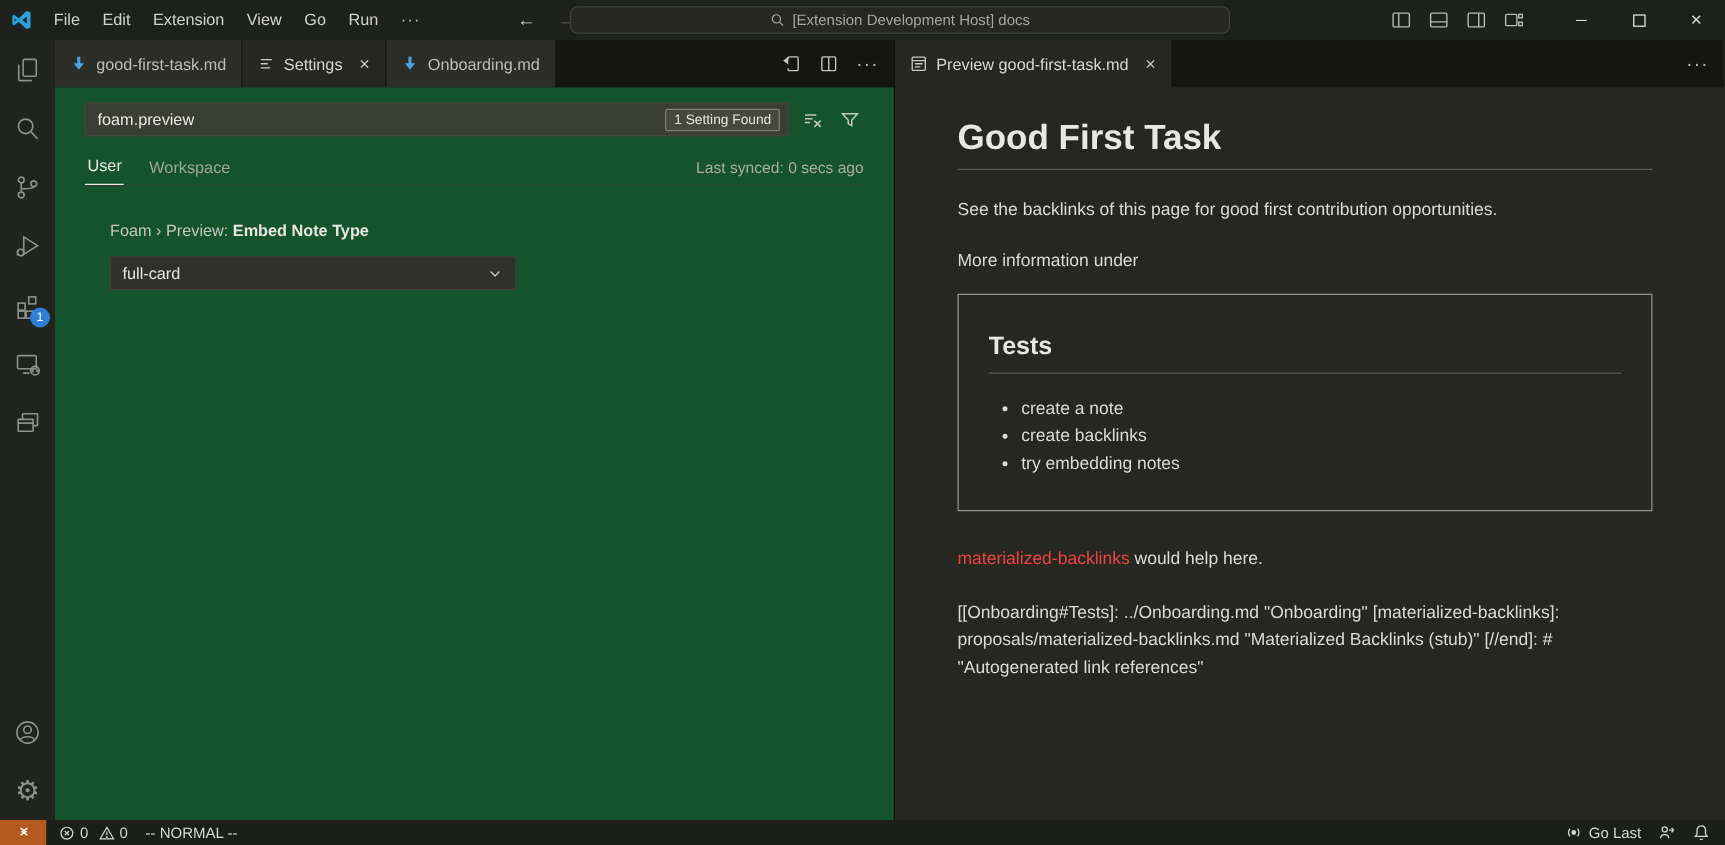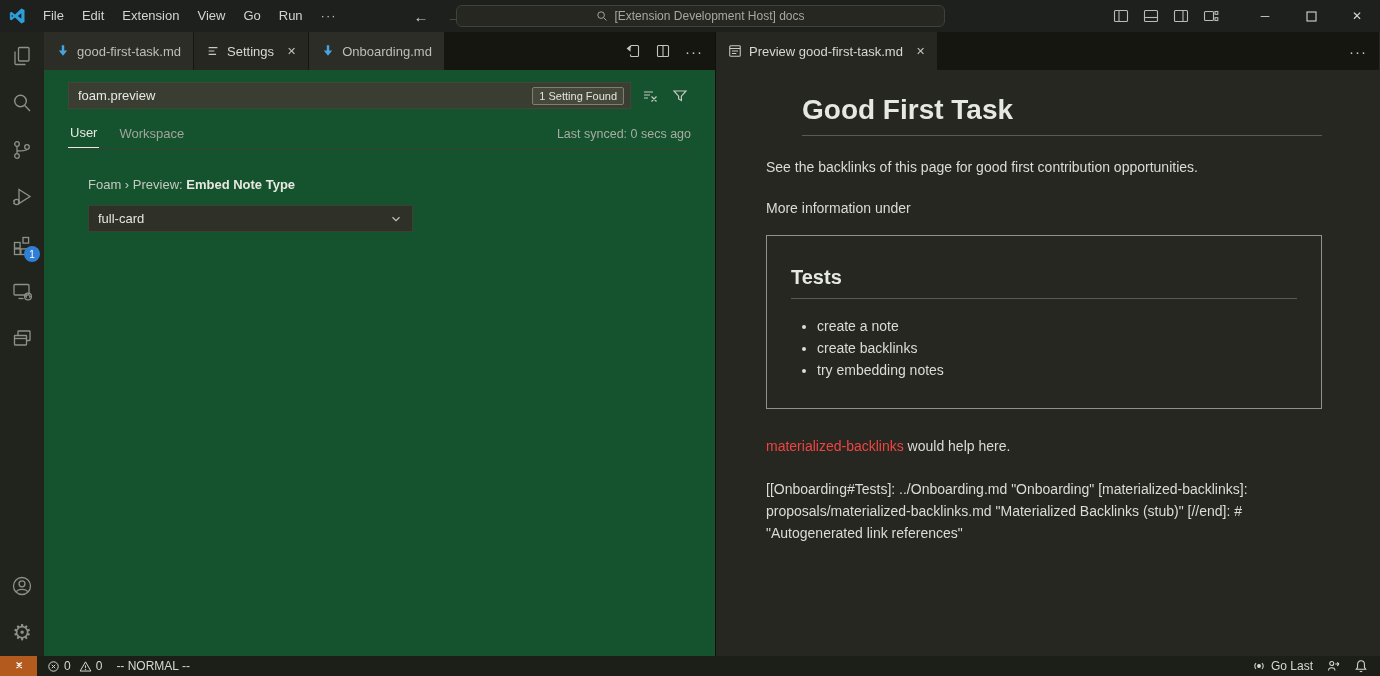--- a/index.html
+++ b/index.html
@@ -10,21 +10,21 @@
   
   .titlebar { height:32px; background:#1e201d; display:flex; align-items:center; position:relative; flex:0 0 32px; }
   .logo { width:34px; display:flex; justify-content:center; align-items:center; }
   .menus { display:flex; align-items:center; }
   .menu-item { color:#d2d4ce; font-size:13px; padding:0 9px; height:32px; line-height:32px; cursor:default; }
   .menu-item.more { letter-spacing:1px; color:#c2c4be; }
   .nav-arrows { display:flex; align-items:center; margin-left:68px; gap:18px; }
   .nav-arrows span { font-size:15px; }
   .arrow-back { color:#cfd1cb; }
   .arrow-fwd { color:#6b6e66; }
-  .cmd-center { position:absolute; left:456px; top:5px; width:489px; height:22px; background:#252720; border:1px solid #3f423a; border-radius:6px; display:flex; align-items:center; justify-content:center; gap:6px; color:#a6a8a1; font-size:12px; }
+  .cmd-center { position:absolute; left:456px; top:5px; width:528px; height:22px; background:#252720; border:1px solid #3f423a; border-radius:6px; display:flex; align-items:center; justify-content:center; gap:6px; color:#a6a8a1; font-size:12px; }
   .tb-right { margin-left:auto; display:flex; align-items:center; height:32px; }
   .layout-icons { display:flex; align-items:center; gap:4px; margin-right:18px; }
   .layout-icons .icn { width:26px; height:26px; display:flex; align-items:center; justify-content:center; }
   .win-controls { display:flex; height:32px; }
   .win-btn { width:46px; height:32px; display:flex; align-items:center; justify-content:center; color:#d4d6d0; font-size:12px; }
 
   
   .main { flex:1; display:flex; min-height:0; }
   .activitybar { width:44px; background:#21231d; display:flex; flex-direction:column; align-items:center; flex:0 0 44px; }
   .ab-item { width:44px; height:47px; display:flex; align-items:center; justify-content:center; position:relative; color:#8d918a; }
@@ -55,21 +55,21 @@
   .scope.active { color:#e8e8e4; border-bottom:1px solid #e8e8e4; }
   .last-synced { margin-left:auto; font-size:12.5px; color:#aaaca4; padding-bottom:7px; }
   .setting-item { margin:28px 0 0 44px; }
   .setting-title { font-size:13px; color:#c6c8c1; }
   .setting-title b { color:#e8e8e3; font-weight:700; }
   .select-box { margin-top:13px; width:325px; height:27px; background:#2f3129; border:1px solid #3d4036; display:flex; align-items:center; padding:0 9px; color:#e6e6e1; font-size:13px; }
   .select-box .chev { margin-left:auto; color:#c2c4be; }
 
   
   .preview-body { flex:1; background:#252720; overflow:hidden; padding:10px 57px 0 50px; color:#dcdcd7; font-size:14px; }
-  .md-h1 { font-size:28px; font-weight:600; color:#e6e8e2; padding-bottom:9px; border-bottom:1px solid #585b52; margin-top:14px;margin-left:36px; }
+  .md-h1 { font-size:28px; font-weight:600; color:#e6e8e2; padding-bottom:9px; border-bottom:1px solid #585b52; margin-top:14px; }
   .md-p1 { margin-top:23px; }
   .md-p2 { margin-top:25px; }
   .embed-card { margin-top:19px; border:1px solid #90928a; padding:16px 24px 24px; }
   .md-h2 { font-size:20px; font-weight:600; color:#e6e8e2; margin-top:14px; padding-bottom:9px; border-bottom:1px solid #585b52; }
   .embed-card ul { margin:19px 0 0; padding-left:26px; }
   .embed-card li { margin-bottom:6px; }
   .link-line { margin-top:29px; }
   .md-link { color:#ef4444; }
   .refs { margin-top:24px; max-width:530px; line-height:22px; }
 

